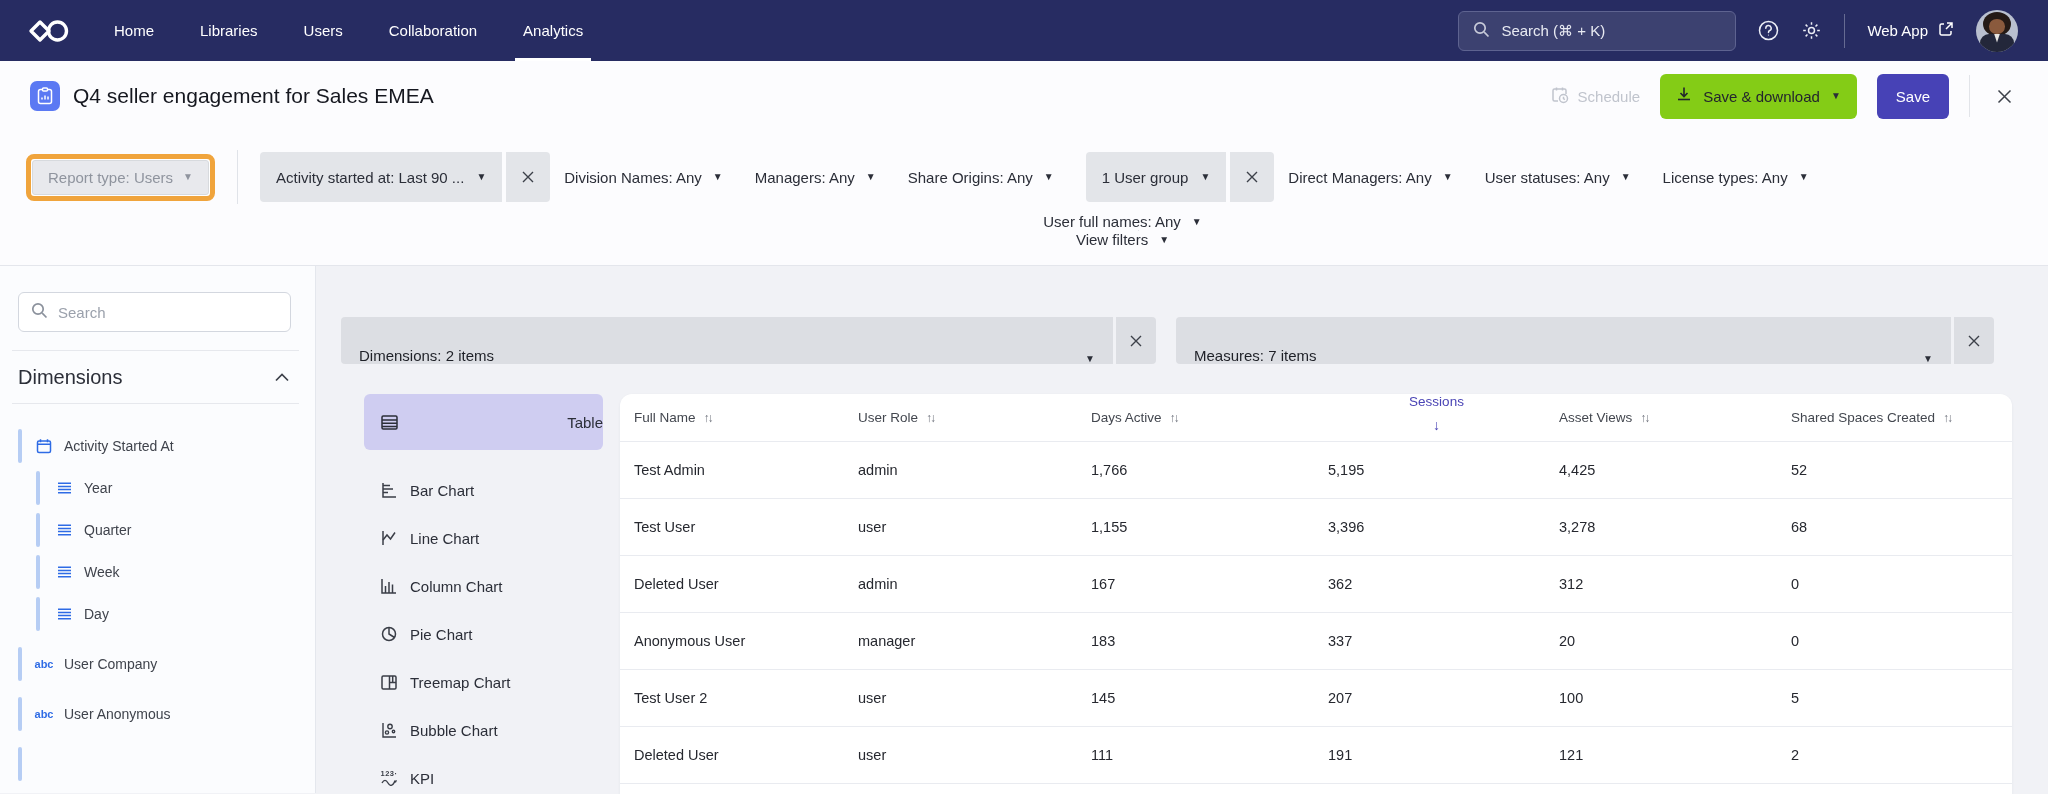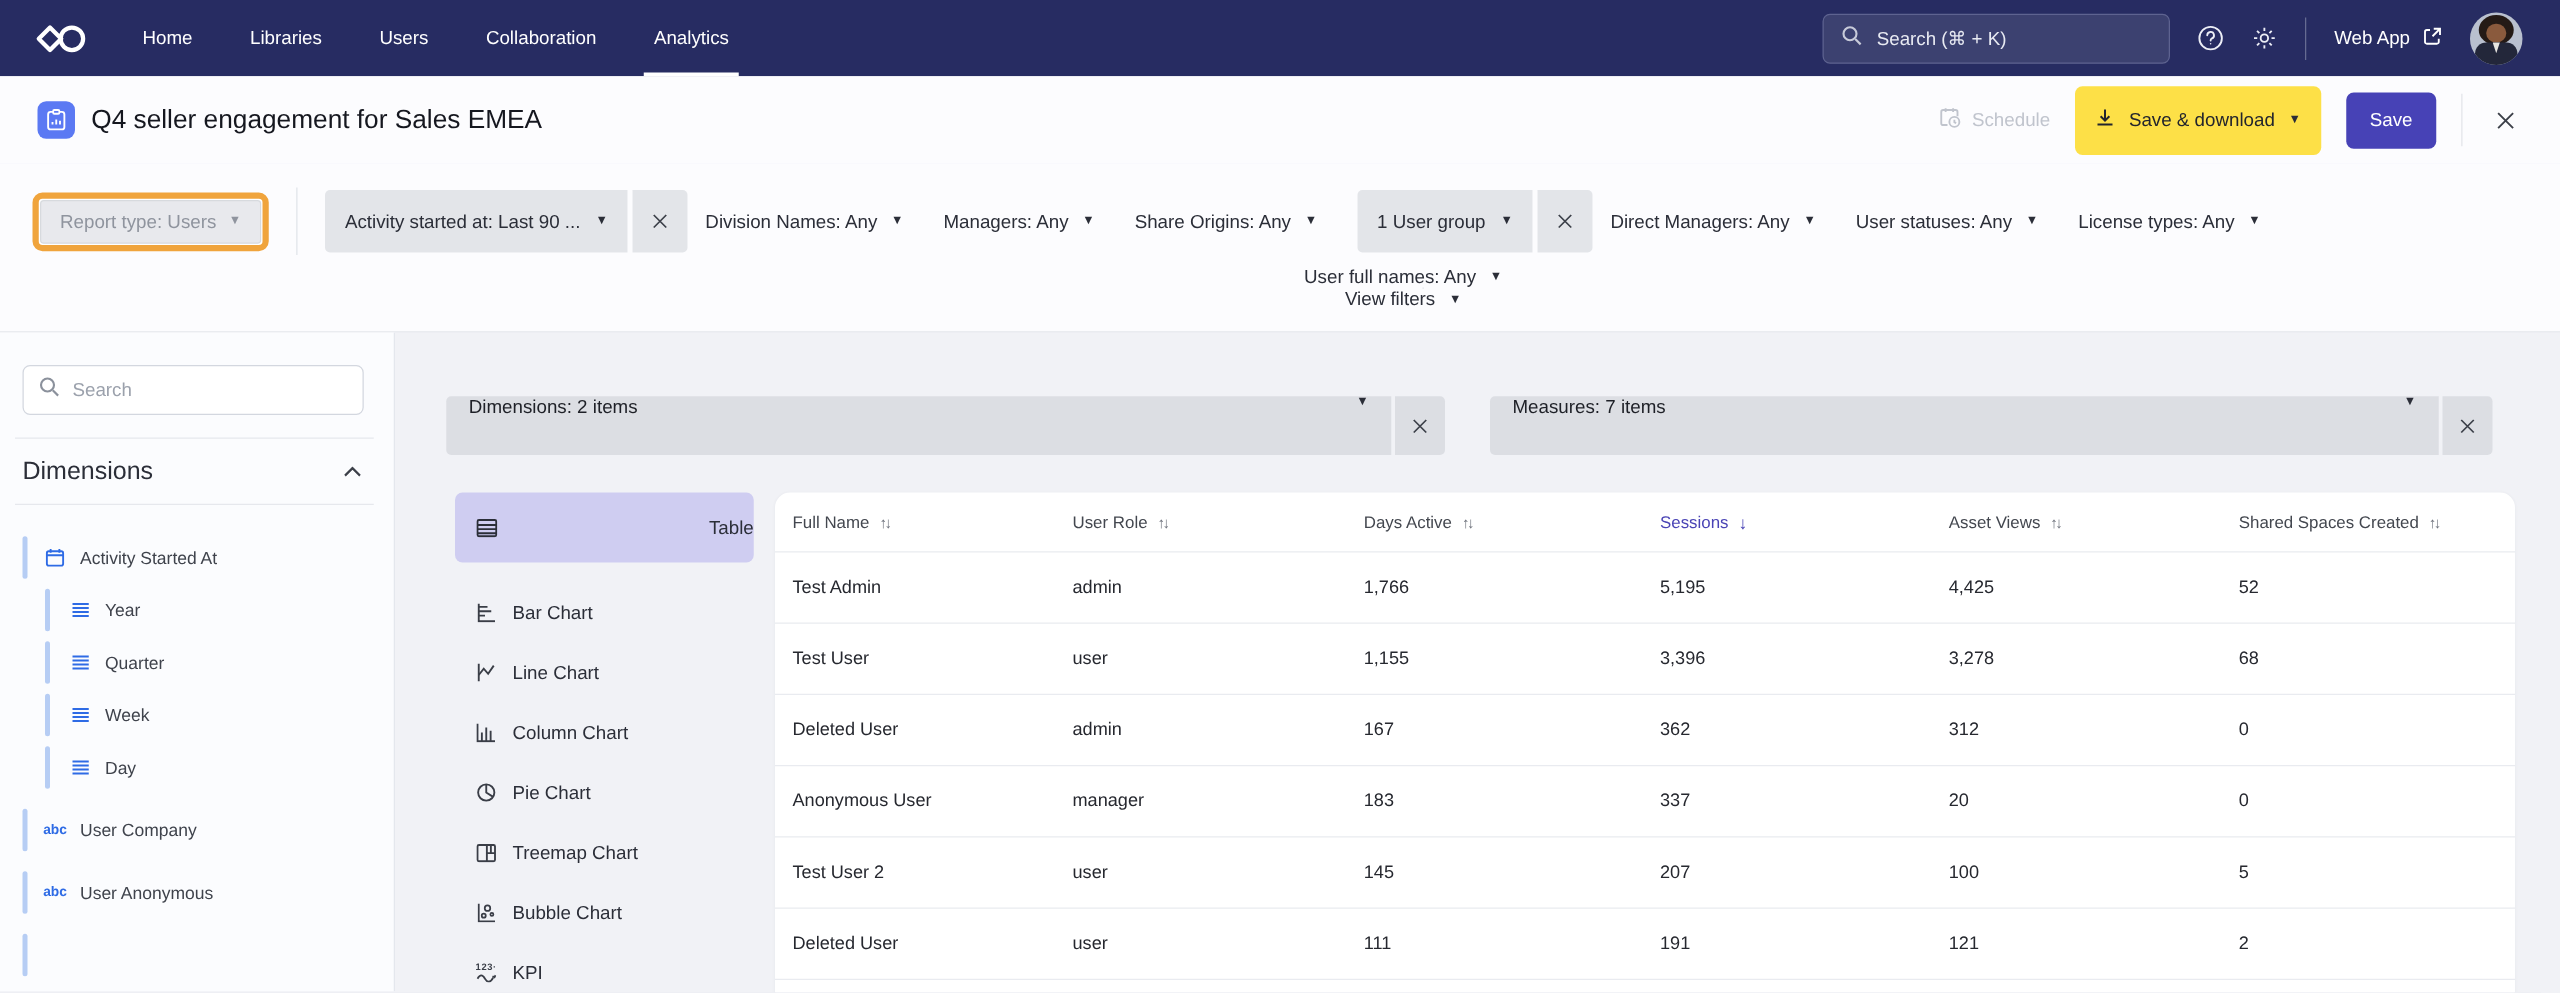--- a/index.html
+++ b/index.html
@@ -23,21 +23,21 @@
   .avatar .face { position:absolute; left:13px; top:9px; width:16px; height:15px; border-radius:48%; background:#8a5a3d; }
   .avatar .body { position:absolute; left:4px; top:24px; width:34px; height:20px; border-radius:9px 9px 0 0; background:#23273a; }
   .avatar .shirt { position:absolute; left:18px; top:24px; width:6px; height:9px; background:#e8e6e2; clip-path:polygon(0 0,100% 0,50% 100%); }
 
   
   .page-header { height:70px; background:#fcfcfe; display:flex; align-items:center; padding:0 30px; }
   .report-icon { width:30px; height:30px; border-radius:7px; background:#5b79f3; display:flex; align-items:center; justify-content:center; margin-right:13px; }
   .page-title { font-size:21px; color:#15171f; font-weight:400; }
   .header-actions { margin-left:auto; display:flex; align-items:center; gap:20px; }
   .btn-schedule { display:flex; align-items:center; gap:9px; color:#c0c4cd; font-size:15px; cursor:default; }
-  .btn-savedl { height:55px; display:flex; align-items:center; gap:11px; background:#fde047; border-radius:6px; padding:0 16px; font-size:15px; color:#23252d; cursor:pointer; }
+  .btn-savedl { height:45px; display:flex; align-items:center; gap:11px; background:#84cc16; border-radius:6px; padding:0 16px; font-size:15px; color:#23252d; cursor:pointer; }
   .btn-save { height:45px; display:flex; align-items:center; background:#4742b6; border-radius:6px; padding:0 19px; font-size:15px; color:#fff; cursor:pointer; }
   .hdr-divider { width:1px; height:42px; background:#e2e4e9; }
   .btn-close { display:flex; align-items:center; justify-content:center; width:28px; height:28px; cursor:pointer; color:#3c4049; }
 
   
   .filters { background:#fcfcfe; padding:19px 26px 17px 26px; border-bottom:1px solid #e4e6ec; }
   .filters-row1 { display:flex; align-items:center; }
   .filters-row2 { display:flex; align-items:center; margin-top:9px; height:35px; padding-left:229px;flex-direction:column; }
   .report-hl { border:5px solid #f0a43c; border-radius:8px; padding:1px; background:#fff; }
   .report-chip { height:35px; background:#e8e9ed; border:1px solid #d7dade; border-radius:3px; display:flex; align-items:center; gap:10px; padding:0 15px; color:#8f949e; font-size:15px; cursor:pointer; }
@@ -67,21 +67,21 @@
   .tree-item.lvl2 .vbar { left:36px; }
   .tree-item.lvl1 .t-icon { margin-left:34px; }
   .tree-item.lvl2 .t-icon { margin-left:54px; }
   .t-icon { display:flex; align-items:center; color:#2e6be5; width:20px; justify-content:center; }
   .t-label { margin-left:10px; font-size:14px; color:#3f434c; }
   .abc { font-size:11px; font-weight:700; color:#2e6be5; letter-spacing:0; }
 
   .content { flex:1; padding:51px 0 0 24px; }
   .builder-row { display:flex; height:47px; }
   .bar-group { display:flex; gap:3px; }
-  .bar-main { background:#dcdee3; border-radius:4px 0 0 4px; display:flex; align-items:flex-start; padding:0 18px; font-size:15px; color:#1e2027; cursor:pointer;margin-left:16px; }
+  .bar-main { background:#dcdee3; border-radius:4px 0 0 4px; display:flex; align-items:flex-end; padding:0 18px; font-size:15px; color:#1e2027; cursor:pointer; }
   .bar-main .caret { margin-left:auto; }
   .bar-x { width:40px; background:#dcdee3; border-radius:0 4px 4px 0; display:flex; align-items:center; justify-content:center; color:#3c4049; cursor:pointer; }
   .bg-dim { width:815px; margin-left:1px; }
   .bg-dim .bar-main { flex:1; }
   .bg-meas { width:818px; margin-left:20px; }
   .bg-meas .bar-main { flex:1; }
 
   .content-body { display:flex; margin-top:30px; }
   .chart-list { width:280px; flex-shrink:0; }
   .chart-item { height:48px; display:flex; align-items:center; padding-left:40px; cursor:pointer; border-radius:6px; }
@@ -89,21 +89,21 @@
   .ci-icon { width:18px; display:flex; align-items:center; justify-content:center; color:#3a3e47; }
   .ci-label { margin-left:12px; font-size:15px; color:#2b2e38; }
   .kpi-ic { display:flex; flex-direction:column; align-items:center; line-height:1; color:#3a3e47; }
   .kpi-ic .n { font-size:7.5px; font-weight:700; letter-spacing:.5px; }
 
   .table-panel { flex:1; margin-right:36px; background:#fff; border-radius:12px 12px 0 0; box-shadow:0 1px 3px rgba(40,44,63,.06); overflow:hidden; }
   .tgrid { display:grid; grid-template-columns:224px 233px 237px 231px 232px 1fr; }
   .thead { height:48px; border-bottom:1px solid #e9ebf0; }
   .th { display:flex; align-items:center; gap:8px; padding-left:14px; font-size:13.5px; color:#43474f; cursor:pointer; }
   .sort-ud { font-size:12px; letter-spacing:-2px; color:#6f737d; }
-  .th.sorted { color:#4a44b5; }
+  .th.sorted { color:#4a44b5;flex-direction:column; }
   .th.sorted .sort-d { font-size:14px; color:#4a44b5; }
   .trow { height:57px; border-bottom:1px solid #e9ebf0; }
   .td { display:flex; align-items:center; padding-left:14px; font-size:14.5px; color:#26282f; }
   .row-sliver { height:9px; background:#fff; }
 </style>
 </head>
 <body>
 
 <div class="screen">
 

